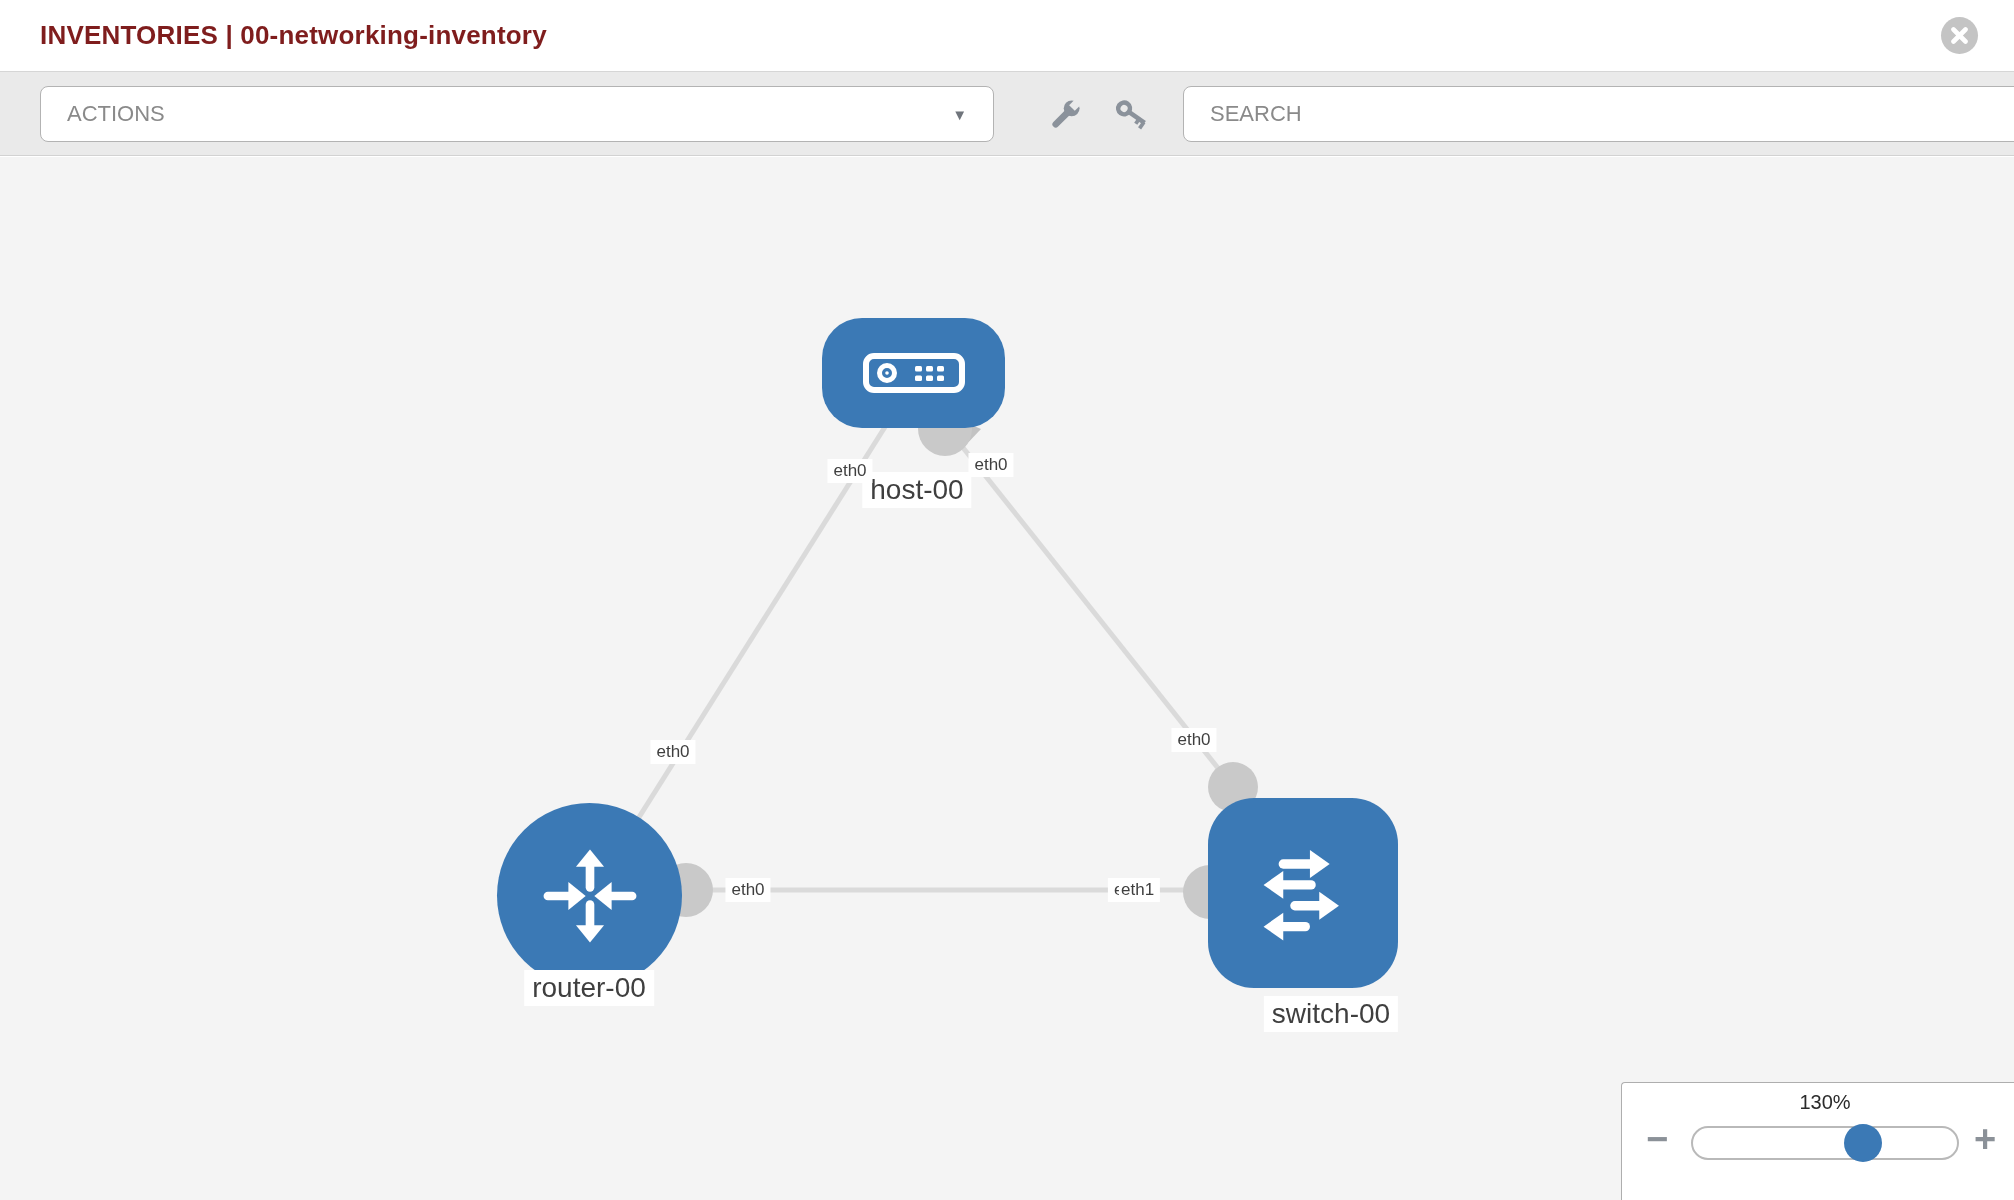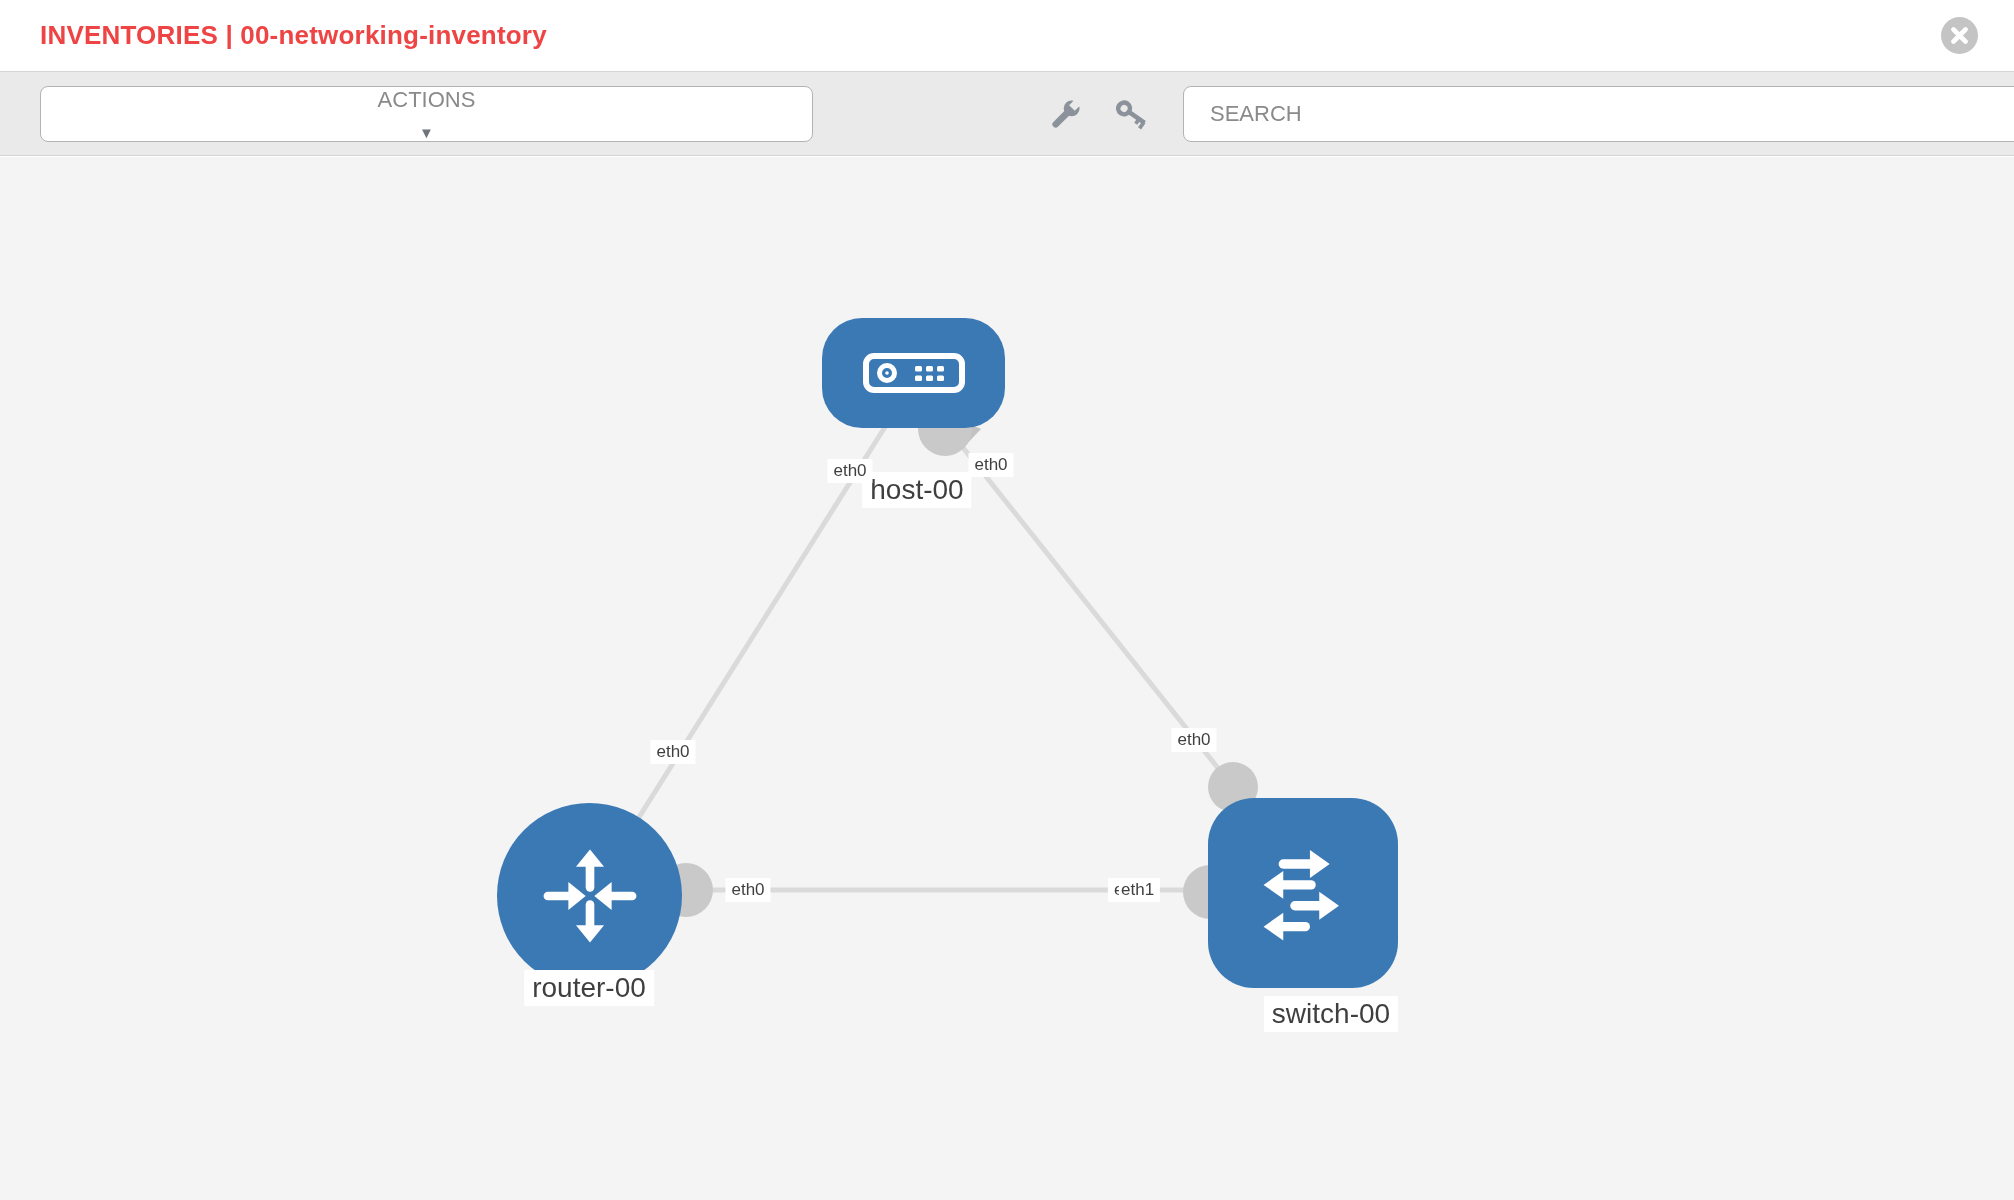--- a/index.html
+++ b/index.html
@@ -4,39 +4,39 @@
 <style>
   * { margin:0; padding:0; box-sizing:border-box; }
   html,body { width:2014px; height:1200px; overflow:hidden; }
   body { font-family:"Liberation Sans", sans-serif; background:#ffffff; position:relative; }
 
   
   .header {
     height:72px; background:#ffffff; border-bottom:1px solid #d6d6d6;
     display:flex; align-items:center; padding:0 36px 0 40px;
   }
-  .page-title { font-size:26px; font-weight:700; color:#ef4444; letter-spacing:.2px; }
+  .page-title { font-size:26px; font-weight:700; color:#7f1d1d; letter-spacing:.2px; }
   .close-btn {
     margin-left:auto; width:37px; height:37px; border-radius:50%;
     background:#c4c4c4; border:none; display:flex; align-items:center;
     justify-content:center; cursor:pointer;
   }
 
   
   .toolbar {
     height:84px; background:#eaeaea; border-bottom:1px solid #d2d2d2;
     position:relative;
   }
   .select {
     position:absolute; top:14px; height:56px; background:#ffffff;
     border:1px solid #b3b3b3; border-radius:8px;
     display:flex; align-items:center; justify-content:space-between;
     padding:0 26px; font-size:22px; color:#8a8a8a; cursor:pointer;
   }
-  .select.actions { left:40px;  width:773px;flex-direction:column; }
+  .select.actions { left:40px;  width:954px; }
   .select.search  { left:1183px; width:887px; }
   .caret { font-size:15px; color:#70757c; }
   .iconbtn {
     position:absolute; top:22px; width:44px; height:44px; border:none;
     background:transparent; display:flex; align-items:center; justify-content:center;
     cursor:pointer;
   }
   .iconbtn.wrench { left:1042px; }
   .iconbtn.key    { left:1110px; }
 
@@ -205,14 +205,22 @@
   <div class="dlabel iface" style="left:991px; top:308px;">eth0</div>
   <div class="dlabel iface" style="left:673px; top:595px;">eth0</div>
   <div class="dlabel iface" style="left:748px; top:733px;">eth0</div>
   <div class="dlabel iface" style="left:1194px; top:583px;">eth0</div>
 
   <div class="dlabel iface iface-pair" style="left:1134px; top:733px;">
     <span class="a">eth0</span>
     <span class="b">eth1</span>
   </div>
 
+  <div class="zoom-panel">
+    <div class="zoom-value">130%</div>
+    <span class="zoom-minus">−</span>
+    <div class="zoom-track">
+      <div class="zoom-thumb" style="left: 151px;"></div>
+    </div>
+    <span class="zoom-plus">+</span>
+  </div>
 
 </div>
 
 </body></html>

